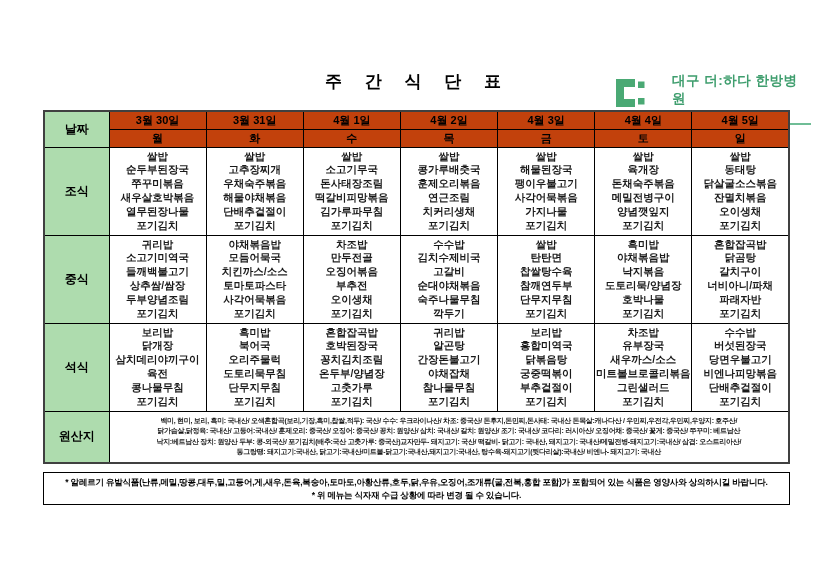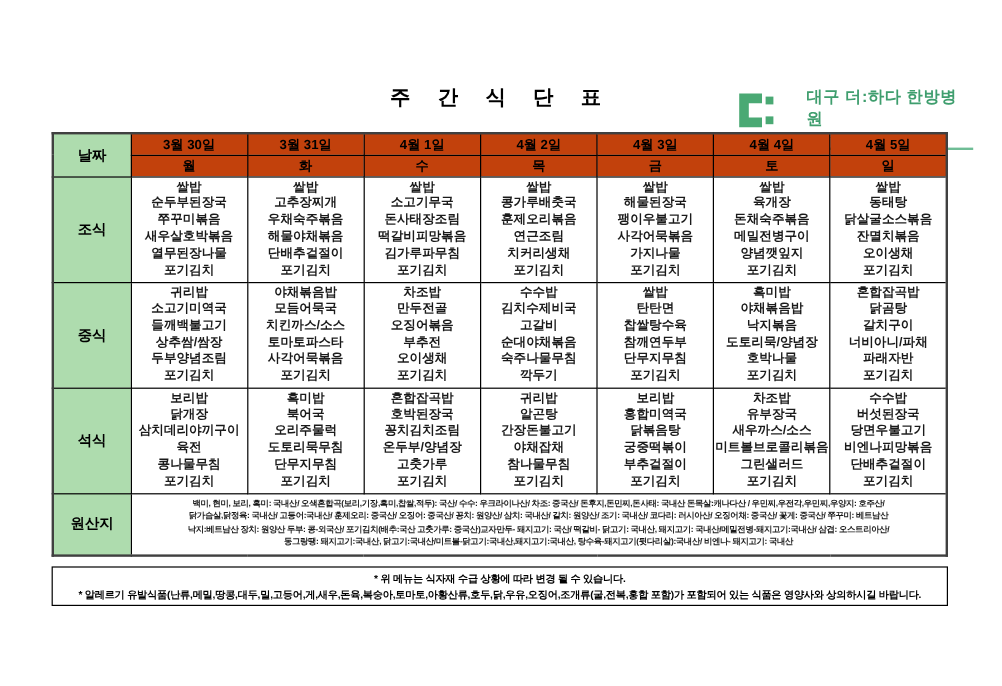--- a/index.html
+++ b/index.html
@@ -296,17 +296,17 @@
               <div class="ol">닭가슴살,닭정육: 국내산/ 고등어:국내산/ 훈제오리: 중국산/ 오징어: 중국산/ 꽁치: 원양산/ 삼치: 국내산/ 갈치: 원양산/ 조기: 국내산/ 코다리: 러시아산/ 오징어채: 중국산/ 꽃게: 중국산/ 쭈꾸미: 베트남산</div>
               <div class="ol">낙지:베트남산 장치: 원양산 두부: 콩-외국산/ 포기김치(배추:국산 고춧가루: 중국산)교자만두- 돼지고기: 국산/ 떡갈비- 닭고기: 국내산, 돼지고기: 국내산/메밀전병-돼지고기:국내산/ 삼겹: 오스트리아산/</div>
               <div class="ol">동그랑땡: 돼지고기:국내산, 닭고기:국내산/미트볼-닭고기:국내산,돼지고기:국내산, 탕수육-돼지고기(뒷다리살):국내산/ 비엔나- 돼지고기: 국내산</div>
             </td>
           </tr>
         </tbody>
     </table>
   </div>
 
   <div class="notes">
+    <div class="nl">* 알레르기 유발식품(난류,메밀,땅콩,대두,밀,고등어,게,새우,돈육,복숭아,토마토,아황산류,호두,닭,우유,오징어,조개류(굴,전복,홍합 포함)가 포함되어 있는 식품은 영양사와 상의하시길 바랍니다.</div>
     <div class="nl">* 위 메뉴는 식자재 수급 상황에 따라 변경 될 수 있습니다.</div>
-    <div class="nl">* 알레르기 유발식품(난류,메밀,땅콩,대두,밀,고등어,게,새우,돈육,복숭아,토마토,아황산류,호두,닭,우유,오징어,조개류(굴,전복,홍합 포함)가 포함되어 있는 식품은 영양사와 상의하시길 바랍니다.</div>
   </div>
 
 </div>
 
 </body></html>

